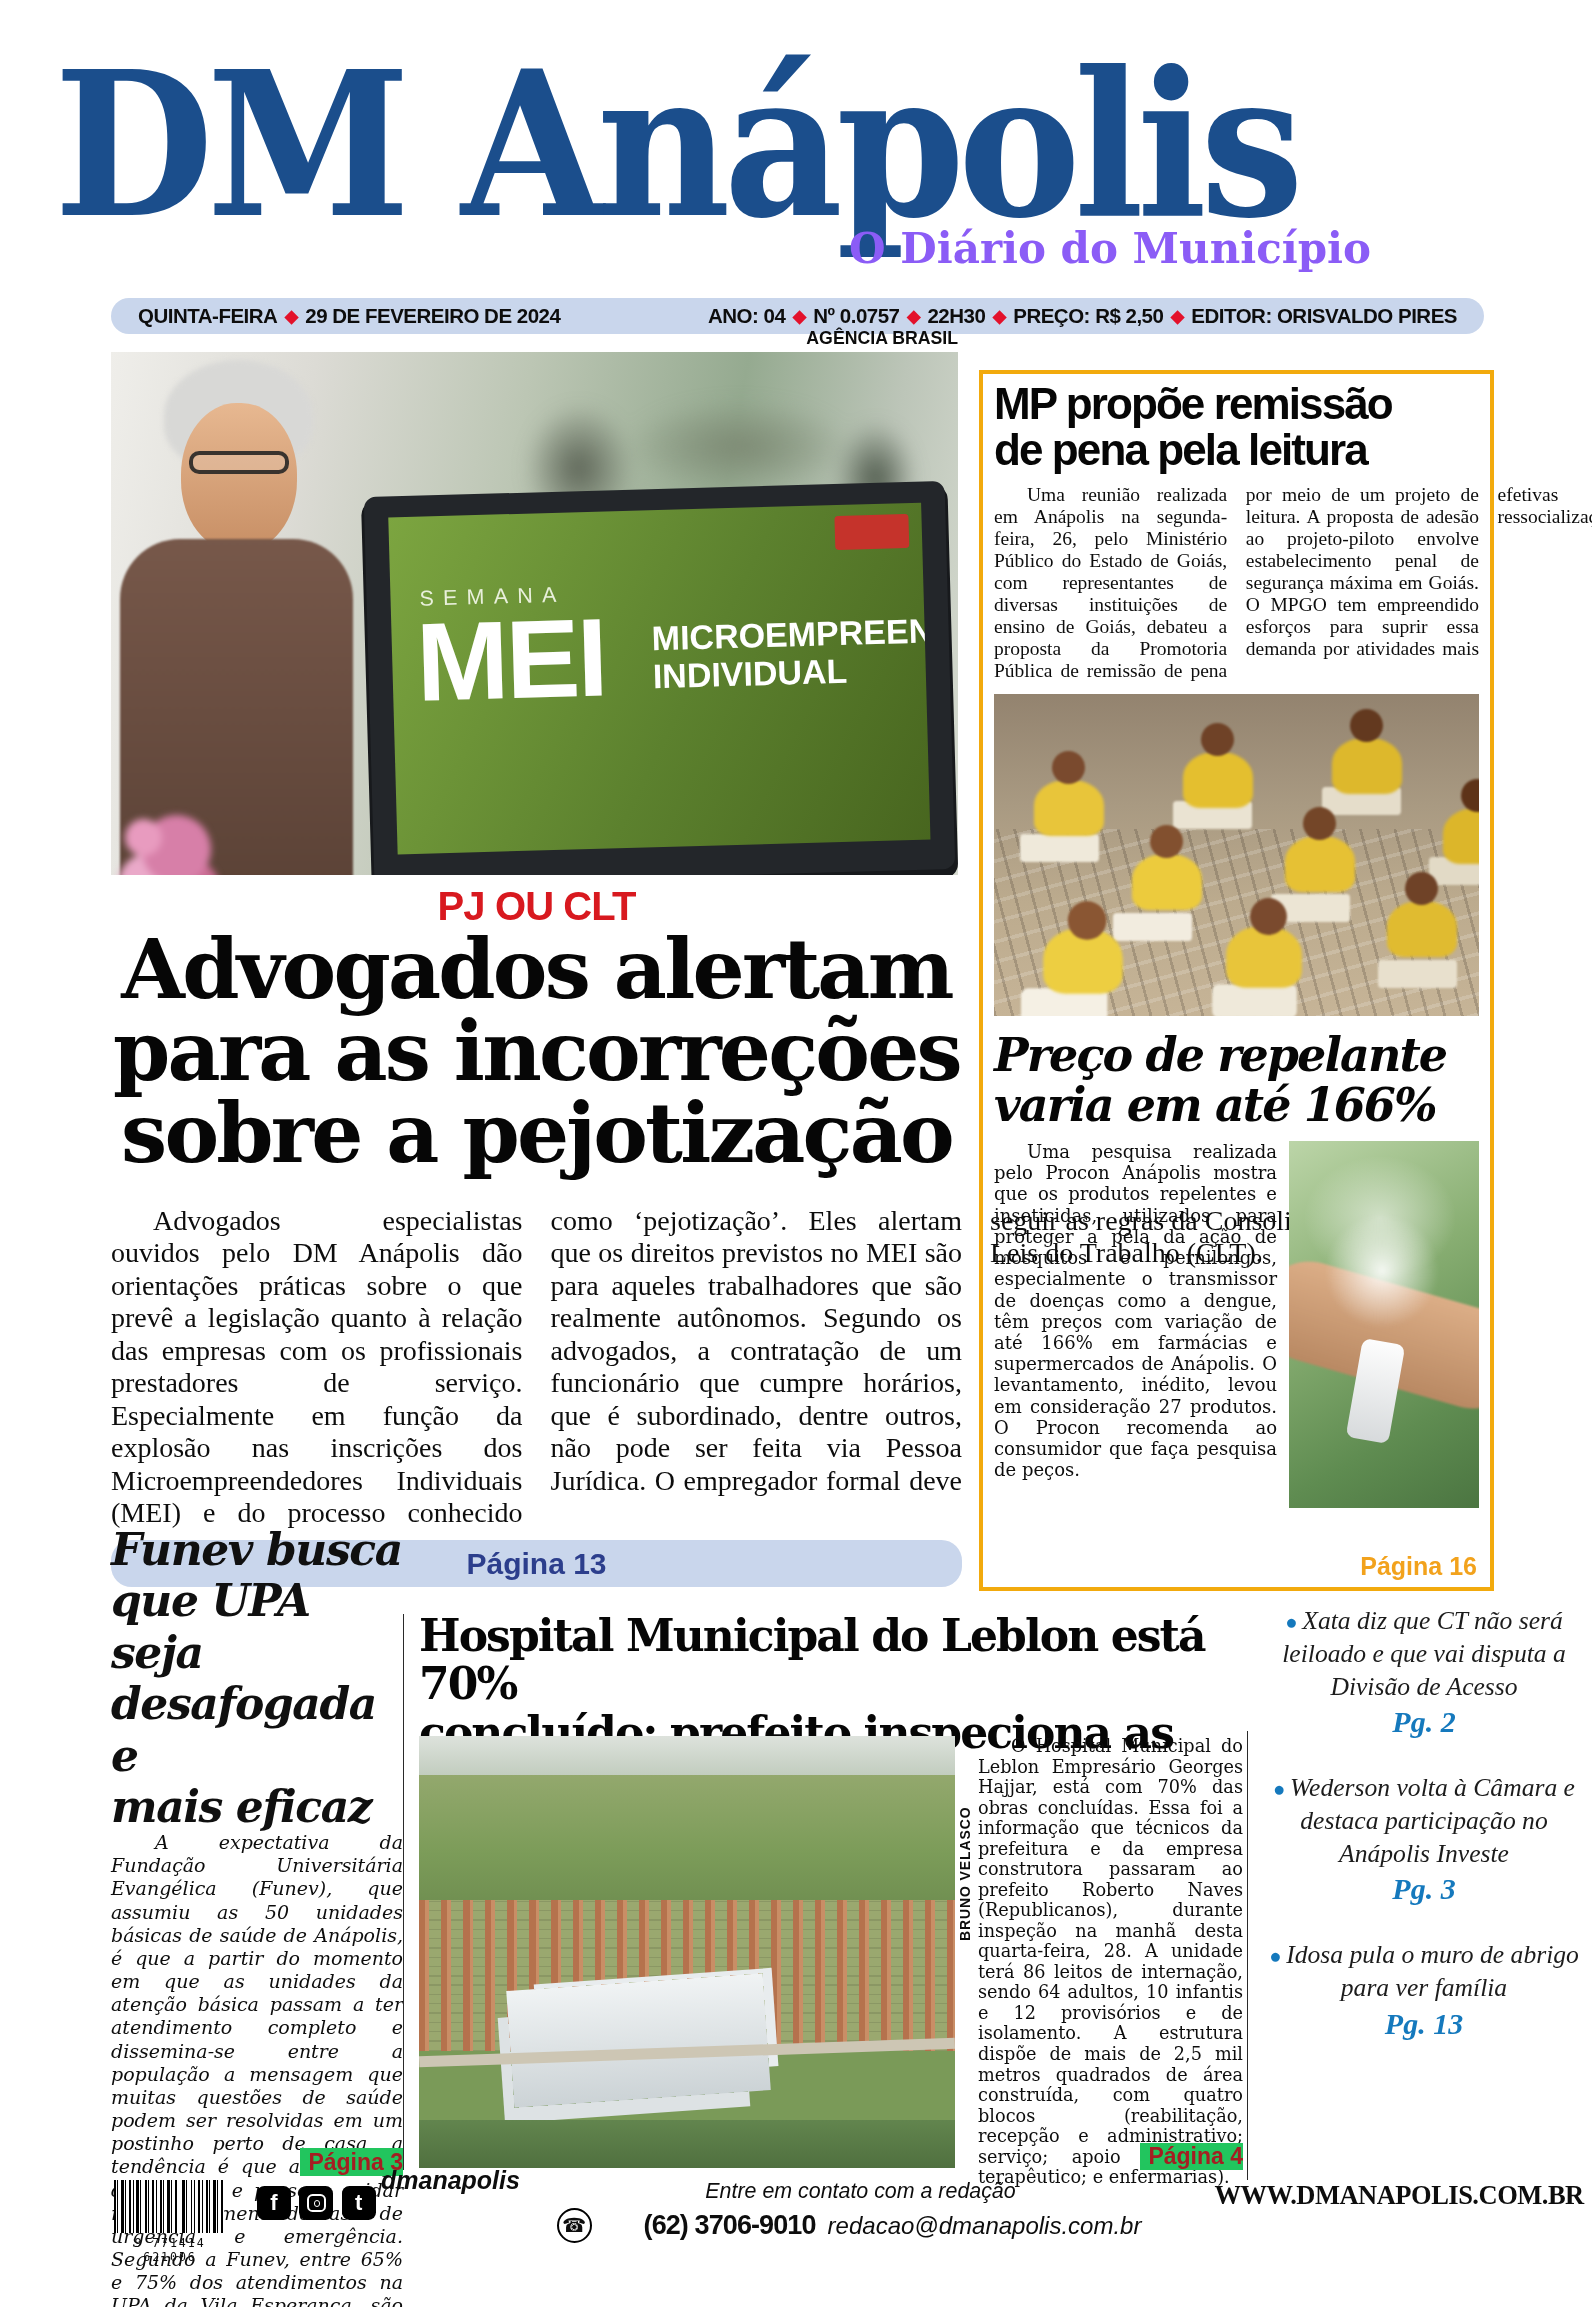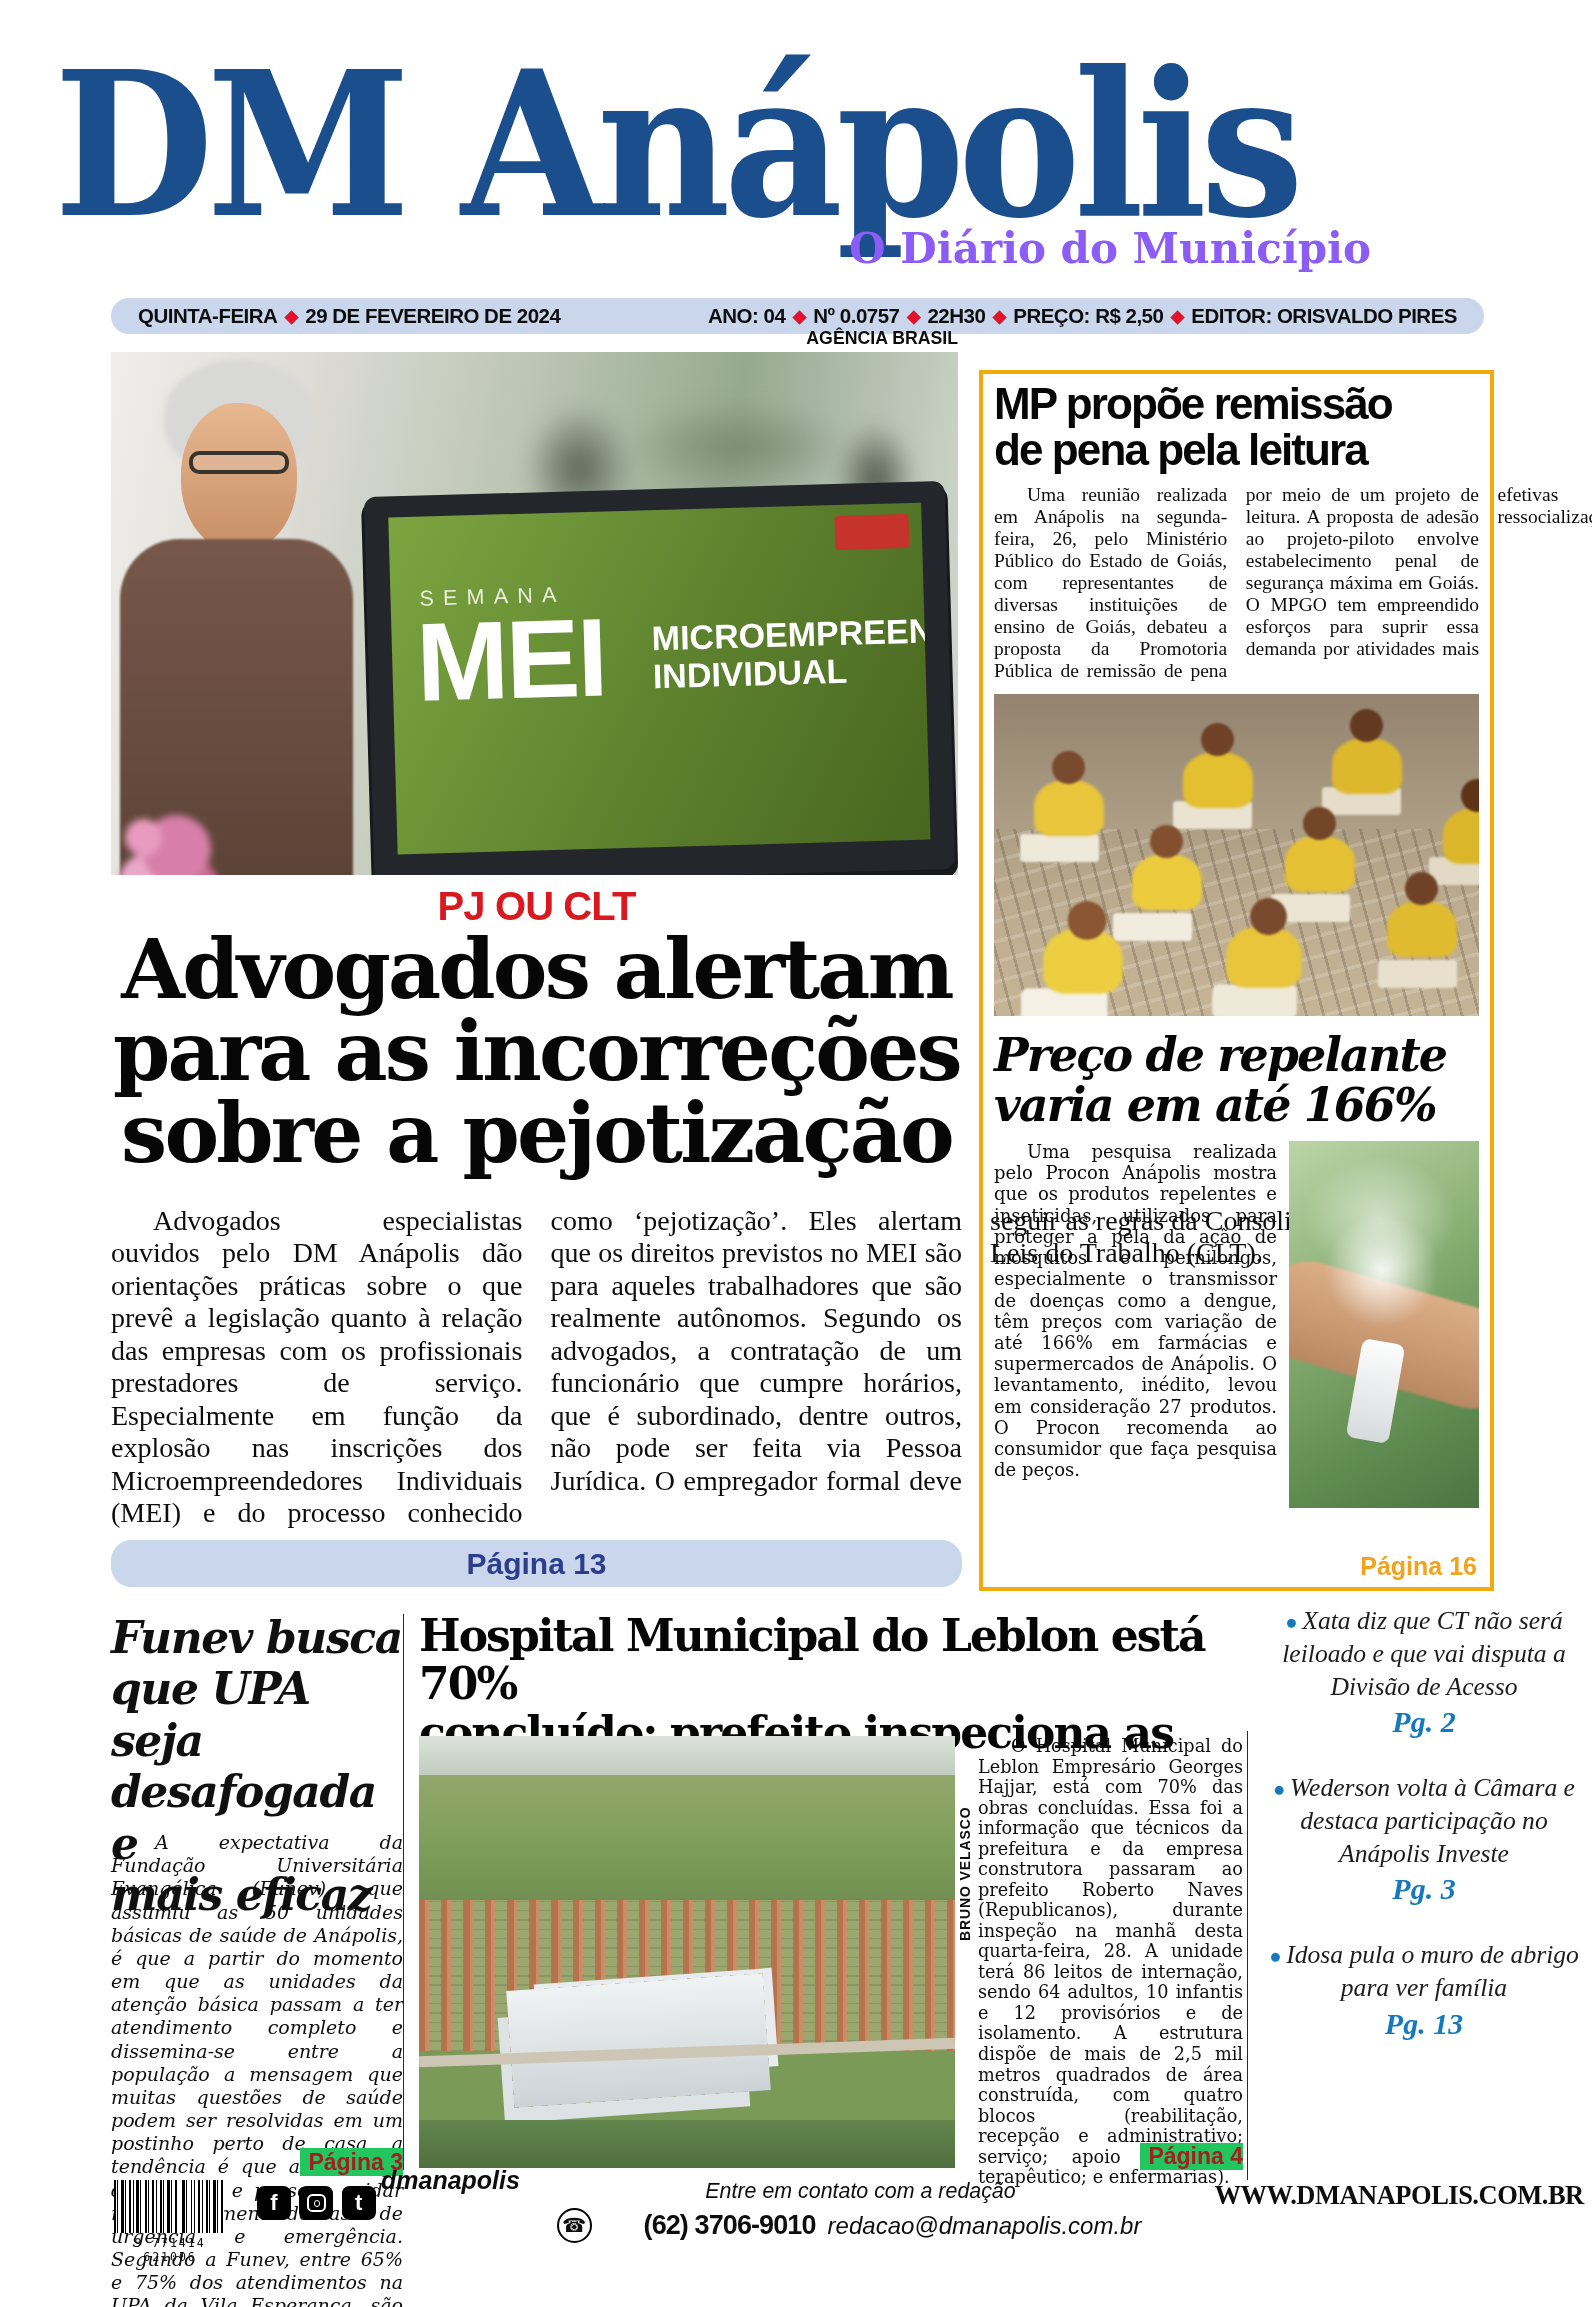--- a/index.html
+++ b/index.html
@@ -108,21 +108,21 @@
   .sp-arm { position:absolute; left:-33px; top:144px; width:270px; height:100px; border-radius:51px;
             background:linear-gradient(#dcae87,#b98963); transform:rotate(16deg); filter:blur(0.9px); }
   .sp-bottle { position:absolute; left:65px; top:200px; width:43px; height:100px; border-radius:8.4px;
                background:linear-gradient(#fdfdfd,#d7dadc); transform:rotate(10deg); }
   .sp-mist { position:absolute; left:14px; top:51px; width:158px; height:158px; filter:blur(2.3px);
              background:radial-gradient(closest-side, rgba(255,255,255,.9), rgba(255,255,255,0) 72%); }
   .page16 { position:absolute; right:13px; bottom:5.6px; font-family:"Liberation Sans", sans-serif;
             font-weight:bold; font-size:25px; color:#f2a21c; }
 
   
-  .funev-headline { position:absolute; left:111px; top:1612px; width:298px;
+  .funev-headline { position:absolute; left:111px; top:1524px; width:298px;
                     font-family:"DejaVu Serif", serif; font-style:italic; font-size:44px;
                     line-height:1.17; letter-spacing:-1.4px; color:#101010; }
   .funev-body { position:absolute; left:111px; top:1831px; width:292px; height:346px;
                 font-family:"DejaVu Serif", serif; font-style:italic; font-size:19px;
                 line-height:1.22; text-align:justify; }
   .funev-body p { text-indent:44px; }
   .pageref-dark { position:absolute; right:0; bottom:0.9px; color:#a51e22; font-style:normal;
                   font-family:"Liberation Sans", sans-serif; font-weight:bold; font-size:23px; background:#22c55e; padding-left:8.4px; }
   .vline1 { position:absolute; left:403px; top:1614px; width:1.4px; height:556px; background:#2a2a2a; }
   .vline2 { position:absolute; left:1247px; top:1731px; width:1.4px; height:449px; background:#2a2a2a; }

